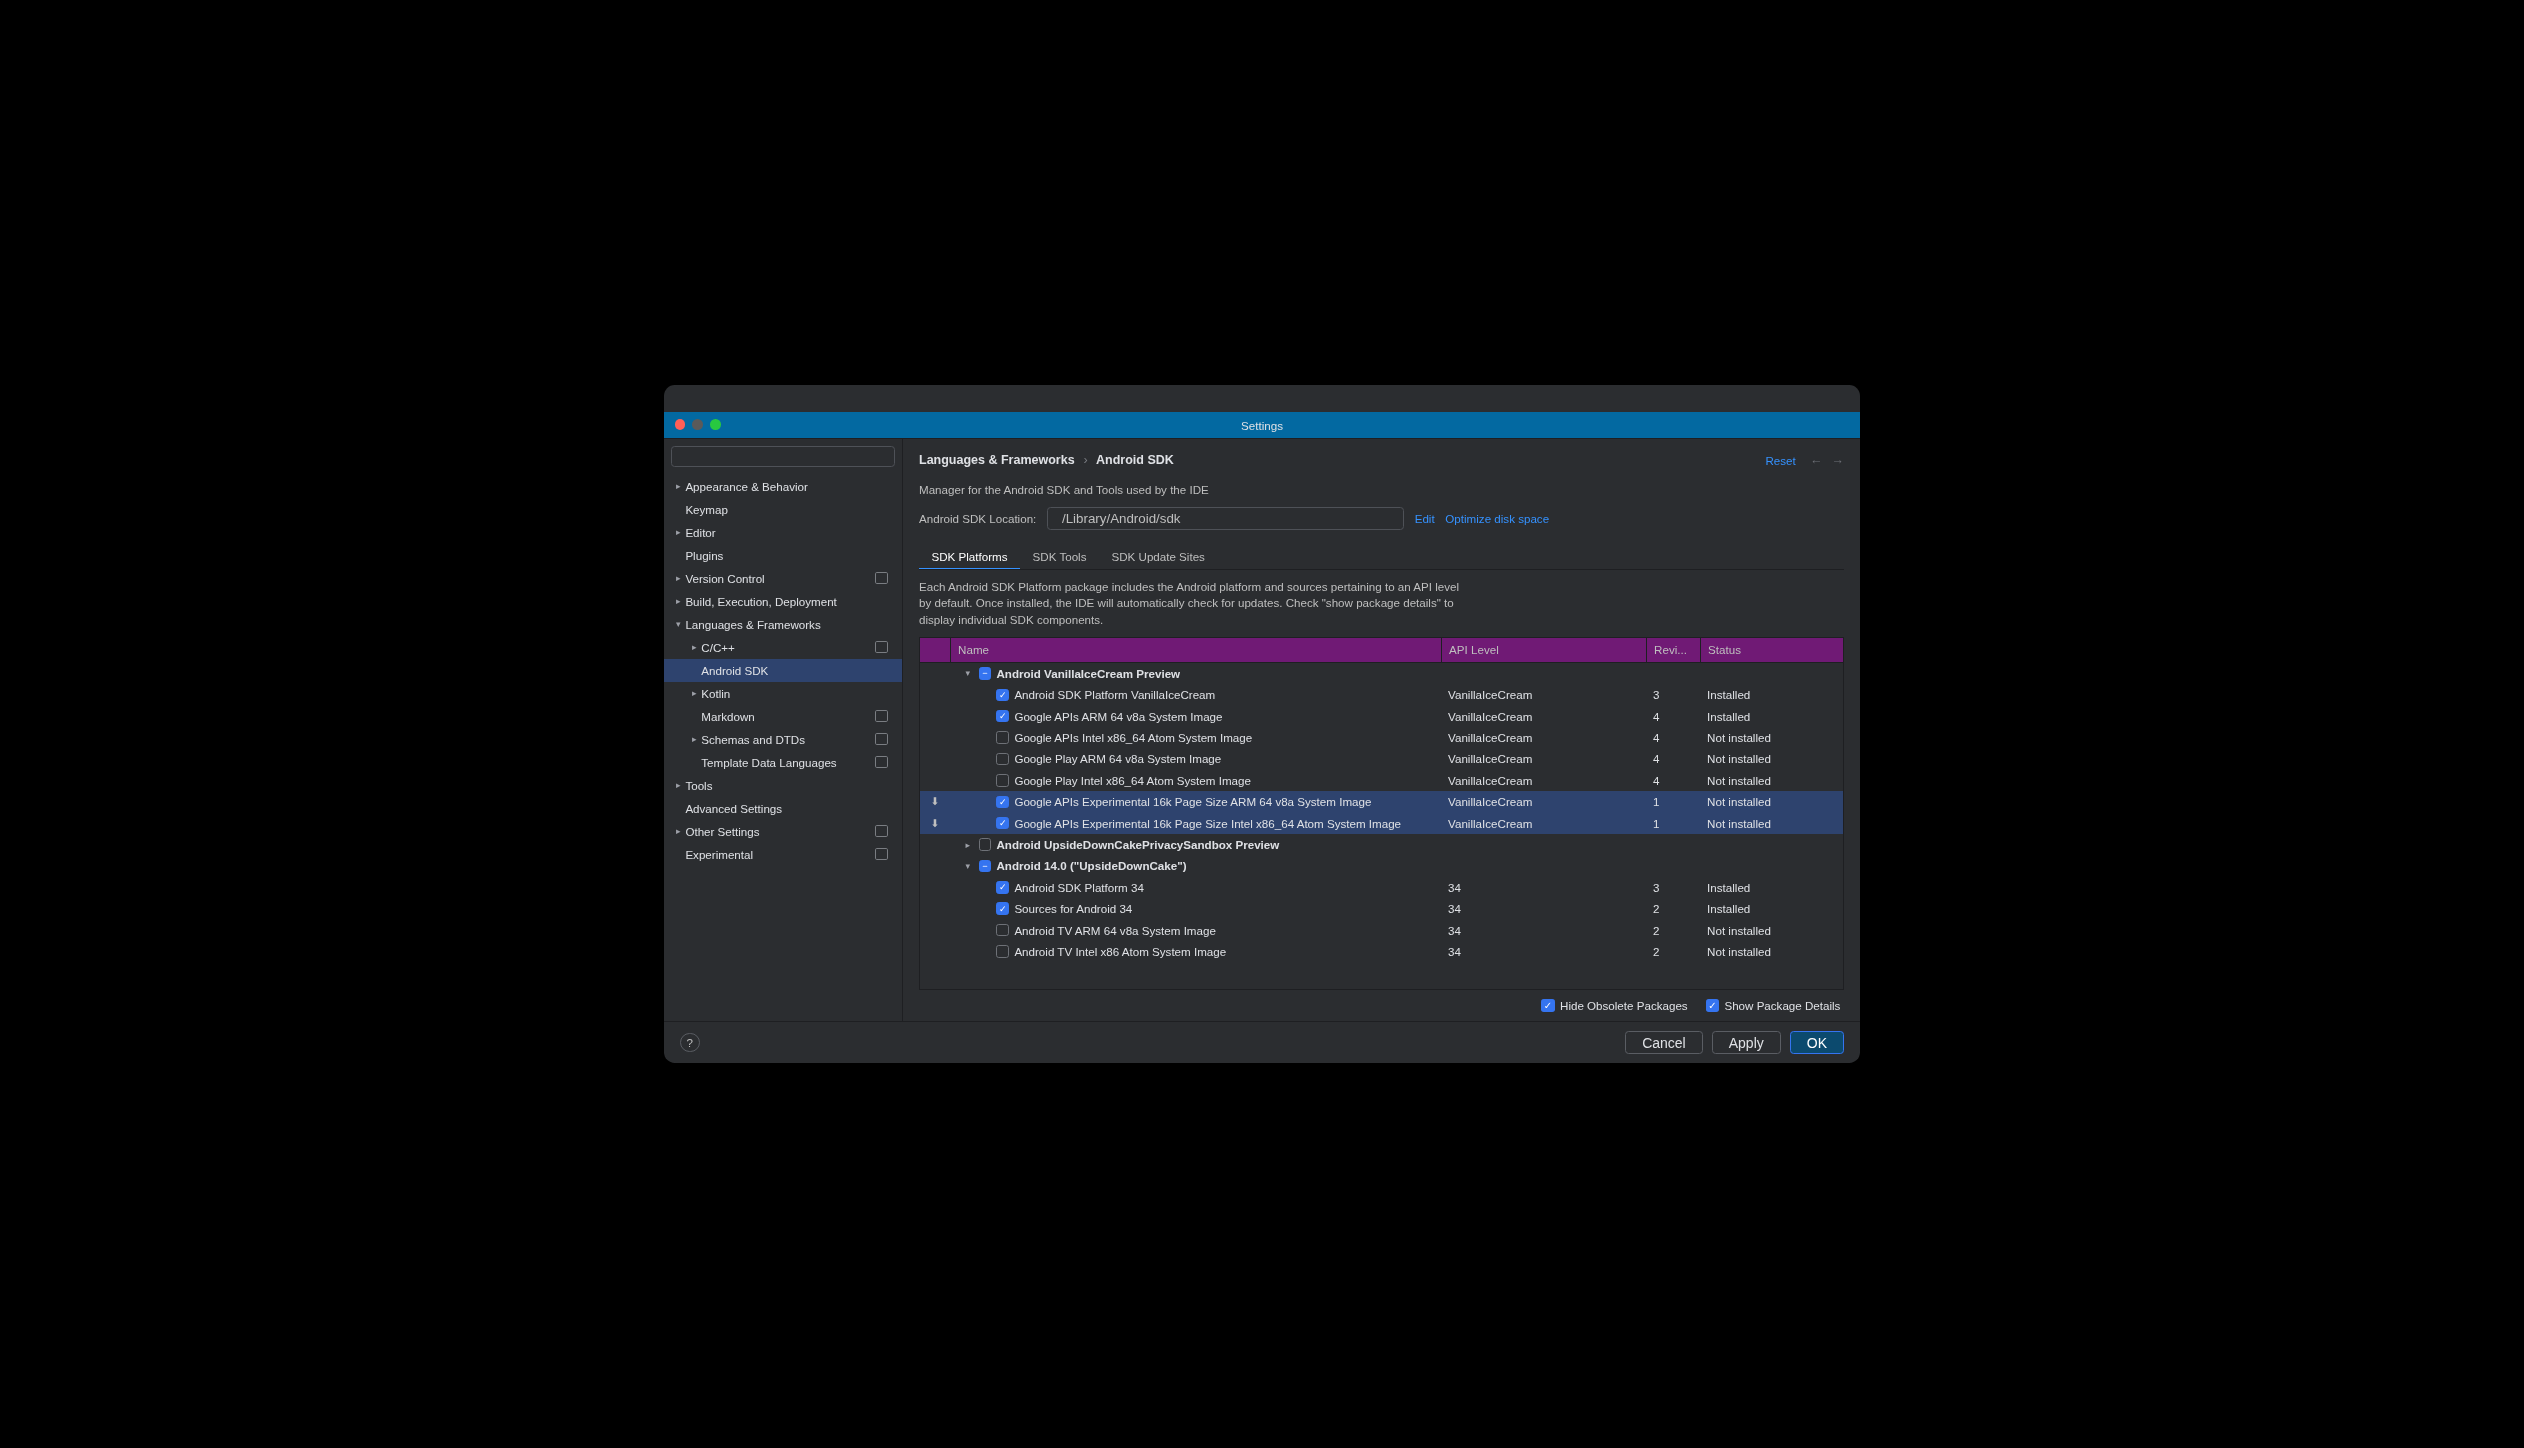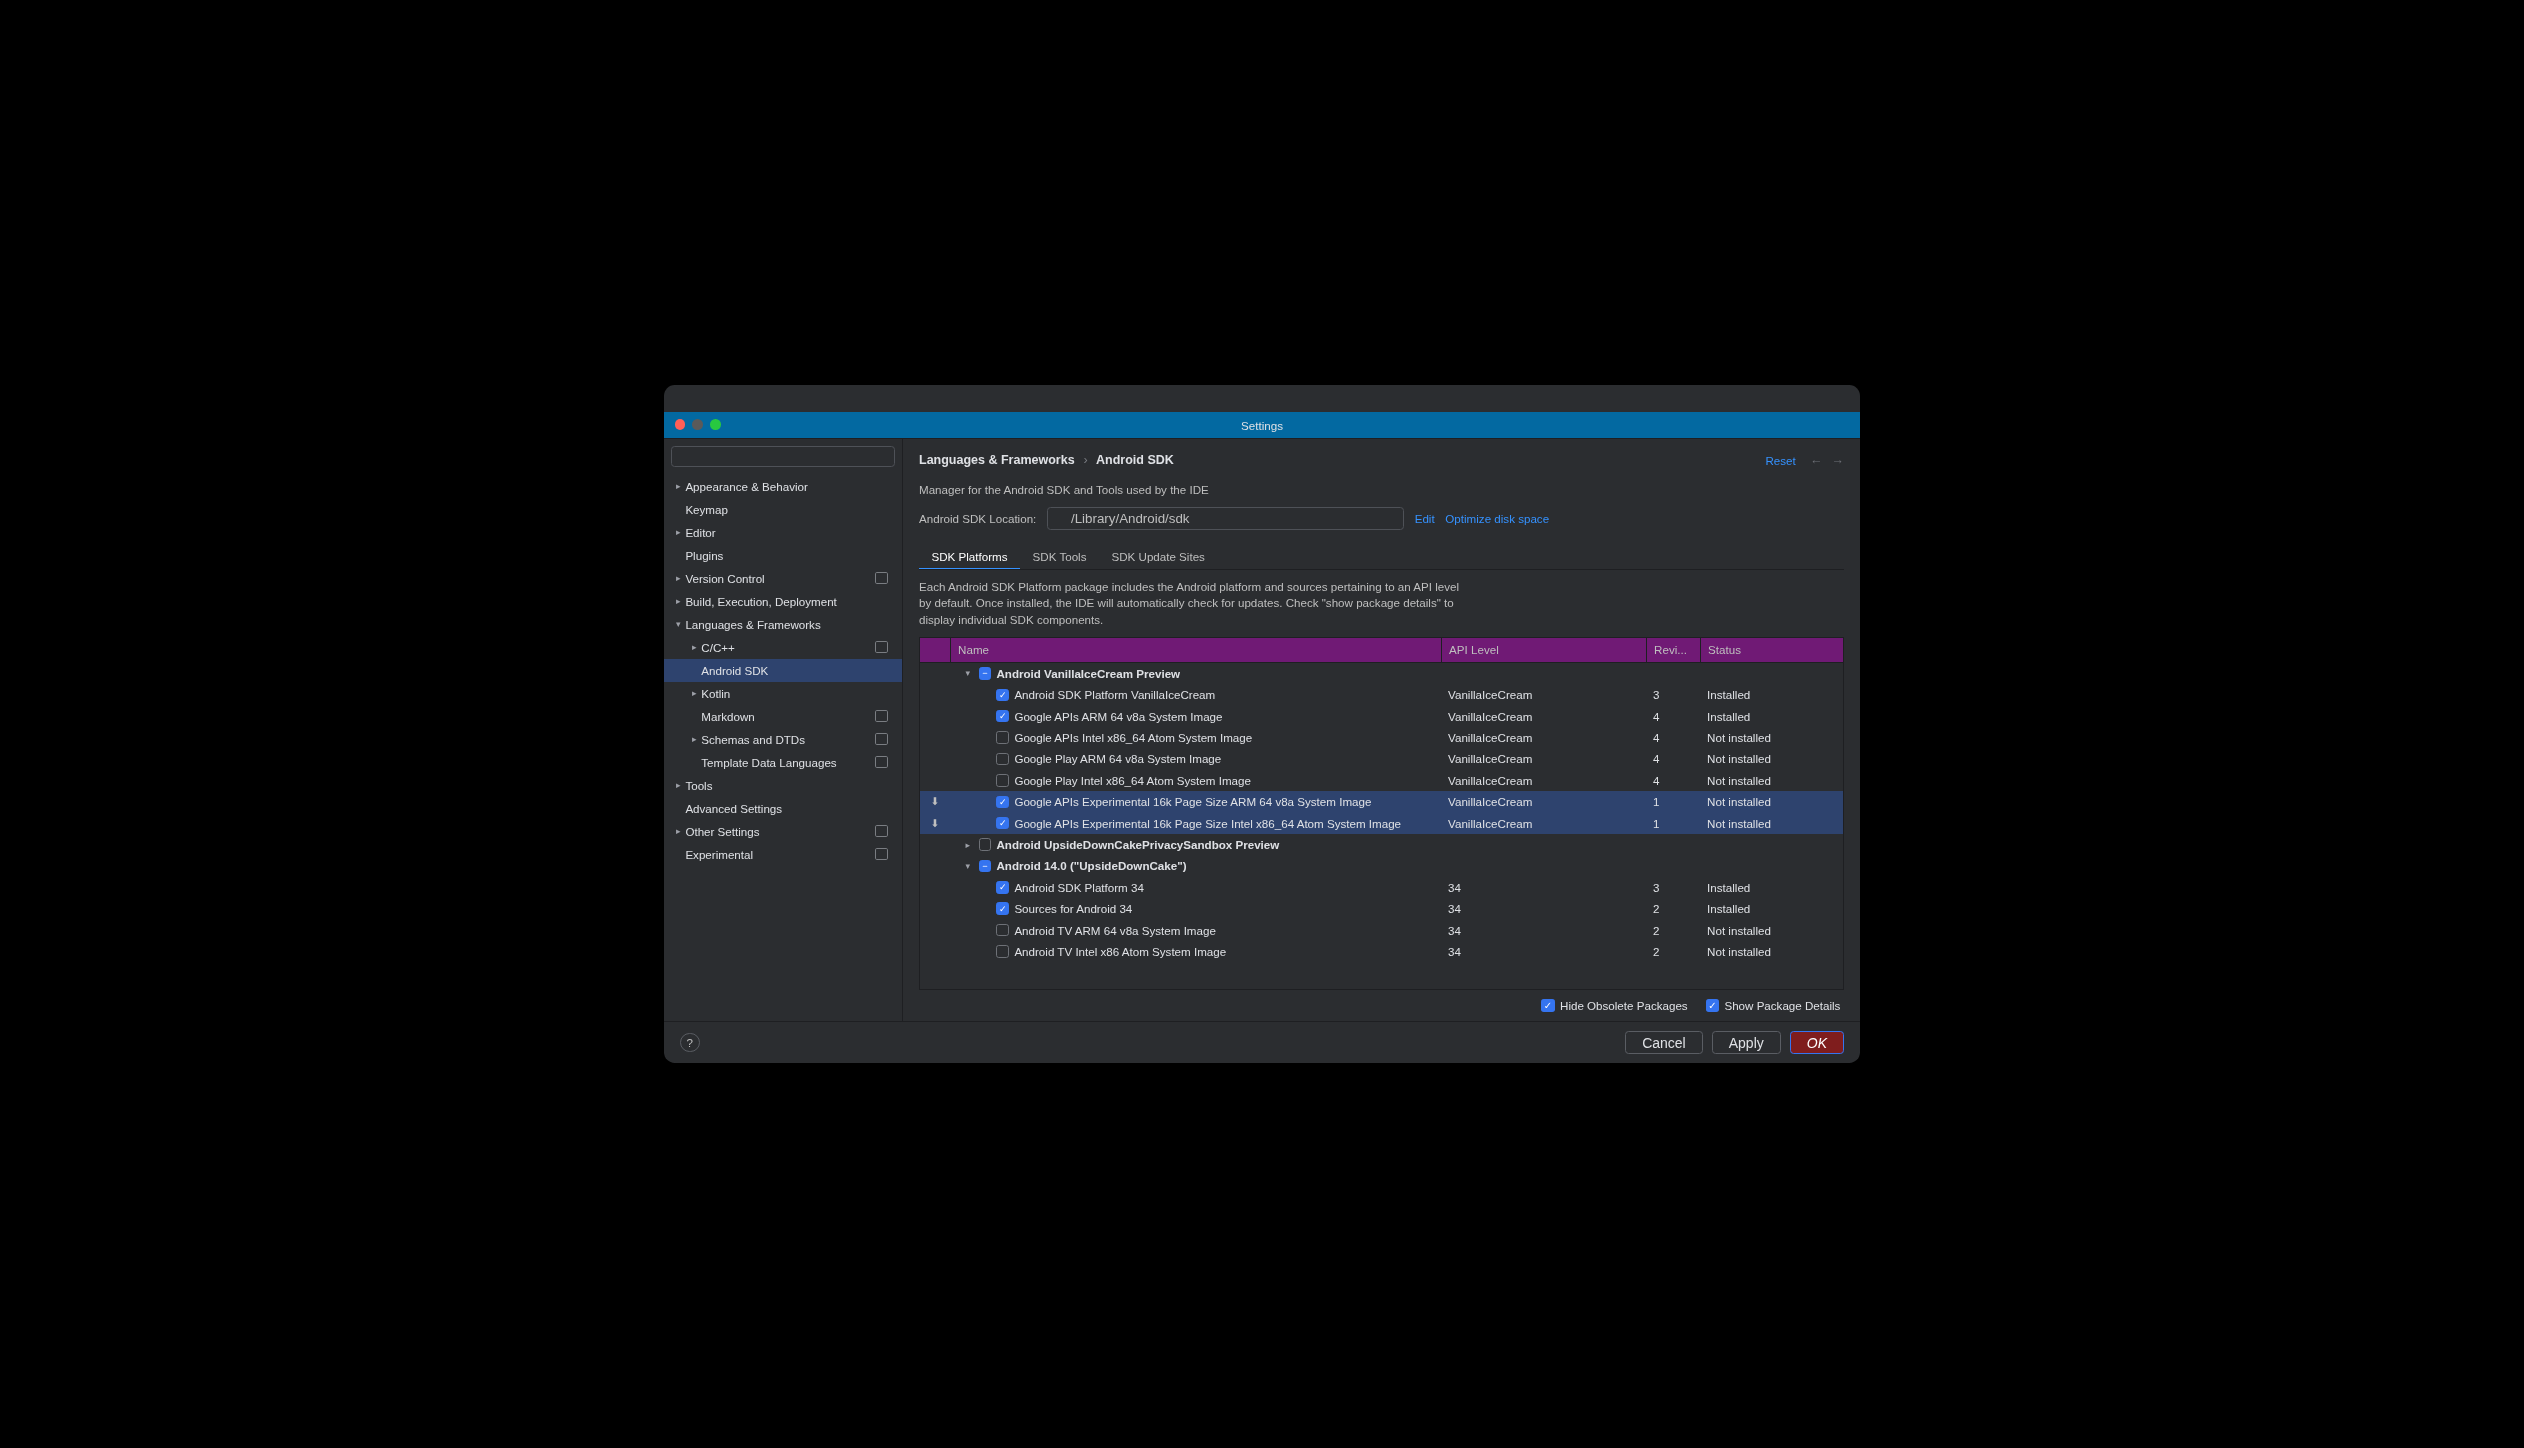--- a/index.html
+++ b/index.html
@@ -95,21 +95,21 @@
   .navarrows { margin-left: 14.3px; color: #6e7177; display:flex; gap:9px; font-size:12.5px;}
   .subtitle { color: #bfbfbf; margin-bottom: 10.7px; }
   .loc-row { display: flex; align-items: center; gap: 10.7px; margin-bottom: 14.3px; }
   .loc-label { color: #bfbfbf; }
   .loc-input {
     flex: 0 0 357px;
     height: 23px;
     background: #2b2d30;
     border: 0.9px solid #4e5157;
     border-radius: 3.6px;
-    padding: 0 23px;
+    padding: 0 14px;
     color: #bfbfbf;
   }
   .link { color: #3592ff; cursor: pointer; }
   .tabs { display: flex; border-bottom: 0.9px solid #1e1f22; }
   .tab { padding: 5.4px 12.5px; cursor: pointer; color: #bfbfbf; }
   .tab.active { color: #fff; border-bottom: 1.8px solid #3592ff; }
   .desc { color: #bfbfbf; margin: 9px 0; max-width: 553px; line-height: 1.4; }
   .grid-wrap { flex:1; display:flex; flex-direction:column; border:0.9px solid #1e1f22; overflow:hidden; min-height:0; }
   .grid-head {
     display: grid;
@@ -157,21 +157,21 @@
   .help {
     width:19.6px; height:19.6px; border-radius:50%; border:0.9px solid #5a5d63;
     display:flex; align-items:center; justify-content:center; color:#bfbfbf; cursor:pointer;
   }
   .btnrow { display:flex; gap:9px; }
   .btn {
     height:23px; padding:0 16px; border-radius:3.6px; border:0.9px solid #5a5d63;
     background:#2b2d30; color:#dfe1e5; cursor:pointer; display:flex; align-items:center;
     font-size:14px;
   }
-  .btn.primary { background:#7f1d1d; border-color:#3574f0; color:#fff;font-style:italic; }
+  .btn.primary { background:#0c4a6e; border-color:#3574f0; color:#fff; }
   .grid-body::-webkit-scrollbar { width:12.5px; }
   .grid-body::-webkit-scrollbar-thumb { background:#4b4e53; border-radius:6.2px; border:2.7px solid #2b2d30;}
 </style>
 </head>
 <body>
 
 <div class="window">
   <div class="titlebar">
     <div class="traffic">
       <span class="tl-close"></span>

